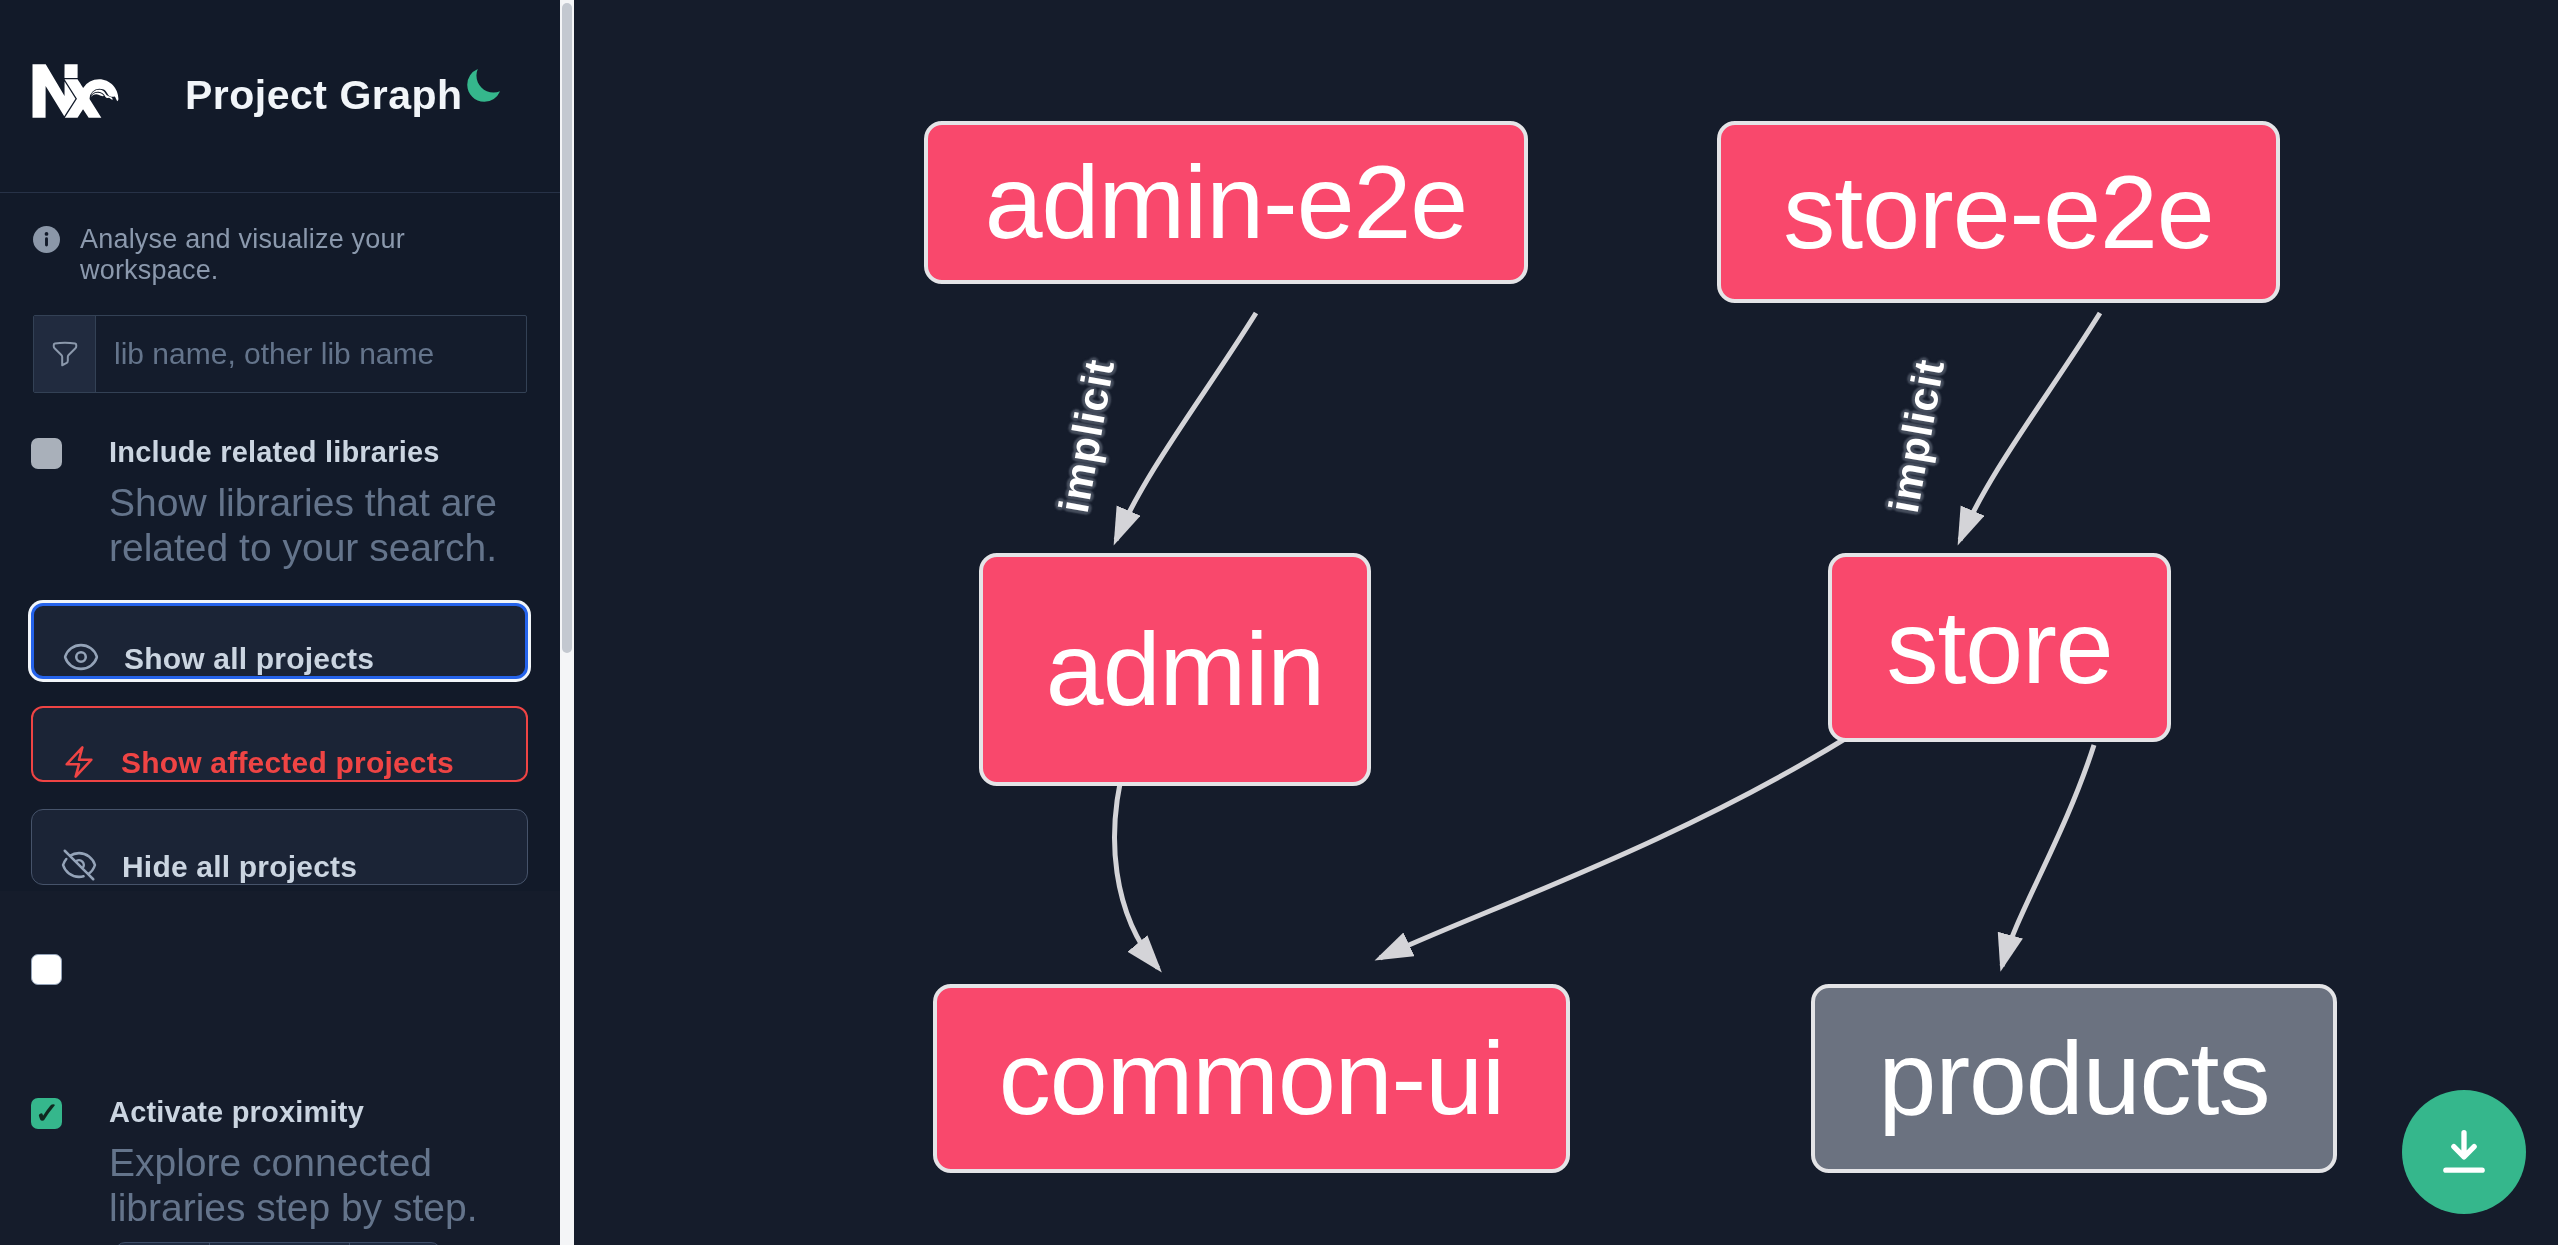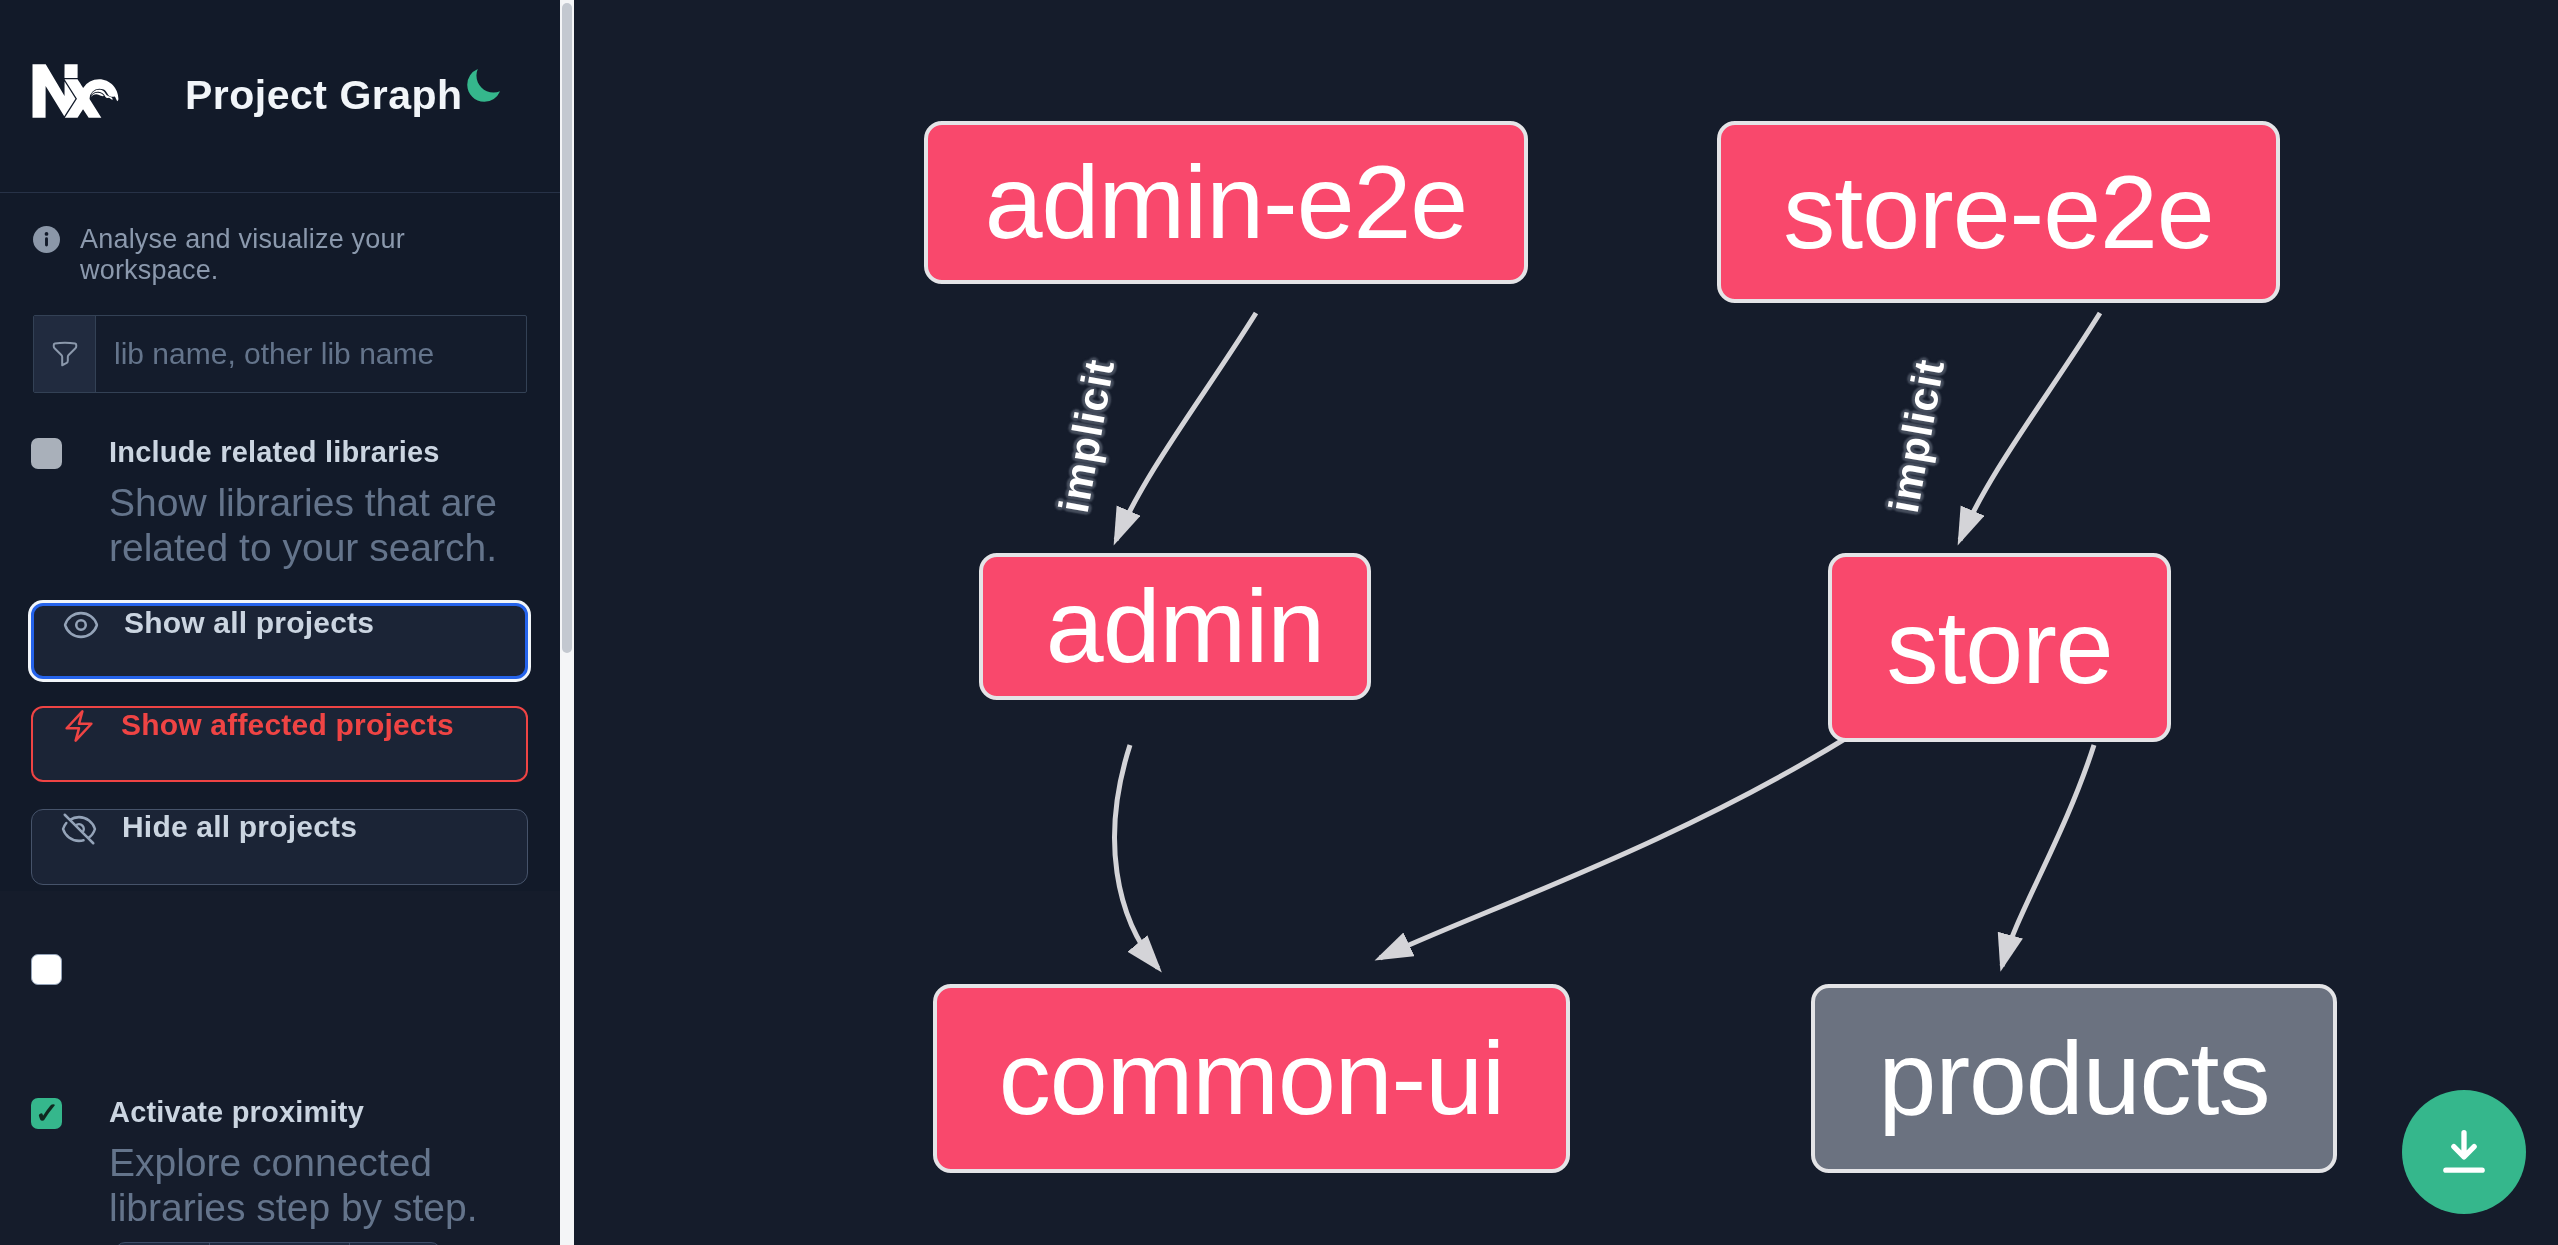--- a/index.html
+++ b/index.html
@@ -52,21 +52,21 @@
   .checkbox.checked::after {
     content:"\2713"; position:absolute; left:4px; top:-2px;
     font-size:29px; font-weight:900; color:#10291f;
   }
   .check-text { display:block; margin-left:78px; width:440px; }
   .check-label { display:block; font-size:29px; font-weight:700; color:var(--text-label,#cbd5e1); letter-spacing:0.2px; }
   .check-desc { display:block; margin-top:11px; font-size:39px; line-height:45px; color:var(--text-muted,#64748b); }
   .btn {
     position:absolute; left:31px; width:497px; height:76px;
     background:var(--panel,#1b2436); border:1px solid #46536a; border-radius:12px;
-    display:flex; align-items:flex-start; gap:24px; padding:0 0 0 28px; cursor:pointer;
+    display:flex; align-items:flex-end; gap:24px; padding:0 0 0 28px; cursor:pointer;
     font-family:"Liberation Sans", sans-serif;
   }
   .btn .btn-label { font-size:30px; font-weight:700; color:var(--text-label,#cbd5e1); letter-spacing:0.2px; }
   .btn.focused { border:3px solid var(--accent-blue,#2563eb); box-shadow:0 0 0 3px #f1f5f9; }
   .btn.danger { border:2px solid var(--accent-red,#ef4444); }
   .btn.danger .btn-label { color:var(--accent-red,#ef4444); }
   .stepper-sliver {
     position:absolute; left:115px; top:1242px; width:326px; height:24px;
     background:#202b41; border:1px solid #3e4d68; border-radius:10px 10px 0 0;
     display:flex;
@@ -122,21 +122,21 @@
     </defs>
   <path d="M 1256 313 C 1205 395 1146 470 1116 540" class="edge" marker-end="url(#arrow)"></path>
       <path d="M 2100 313 C 2049 395 1990 470 1960 540" class="edge" marker-end="url(#arrow)"></path>
       <path d="M 1130 745 C 1100 838 1116 918 1158 968" class="edge" marker-end="url(#arrow)"></path>
       <path d="M 1848 737 C 1668 848 1482 910 1380 958" class="edge" marker-end="url(#arrow)"></path>
       <path d="M 2094 745 C 2064 838 2016 914 2002 966" class="edge" marker-end="url(#arrow)"></path>
     </svg>
   <div id="node-layer">
       <div class="node" style="left: 924px; top: 121px; width: 604px; height: 163px; background: var(--node-pink);">admin-e2e</div>
       <div class="node" style="left: 1717px; top: 121px; width: 563px; height: 182px; background: var(--node-pink);">store-e2e</div>
-      <div class="node" style="left: 979px; top: 553px; width: 392px; height: 147px; background: var(--node-pink); padding-left: 20px;">admin</div>
+      <div class="node" style="left: 979px; top: 553px; width: 392px; height: 233px; background: var(--node-pink); padding-left: 20px;">admin</div>
       <div class="node" style="left: 1828px; top: 553px; width: 343px; height: 189px; background: var(--node-pink);">store</div>
       <div class="node" style="left: 933px; top: 984px; width: 637px; height: 189px; background: var(--node-pink);">common-ui</div>
       <div class="node" style="left: 1811px; top: 984px; width: 526px; height: 189px; background: var(--node-gray);">products</div>
       <div class="edge-label" style="left: 1087px; top: 436px; transform: translate(-50%, -50%) rotate(-80deg);">implicit</div>
       <div class="edge-label" style="left: 1917px; top: 436px; transform: translate(-50%, -50%) rotate(-80deg);">implicit</div>
     </div>
 
   <button class="fab">
     <svg class="icon" width="58" height="58" viewBox="0 0 24 24" fill="none" stroke="#ffffff" stroke-width="2.2" stroke-linecap="round" stroke-linejoin="round">
       <path d="M12 4v10m0 0 4.2-4.2M12 14 7.8 9.8"></path>

